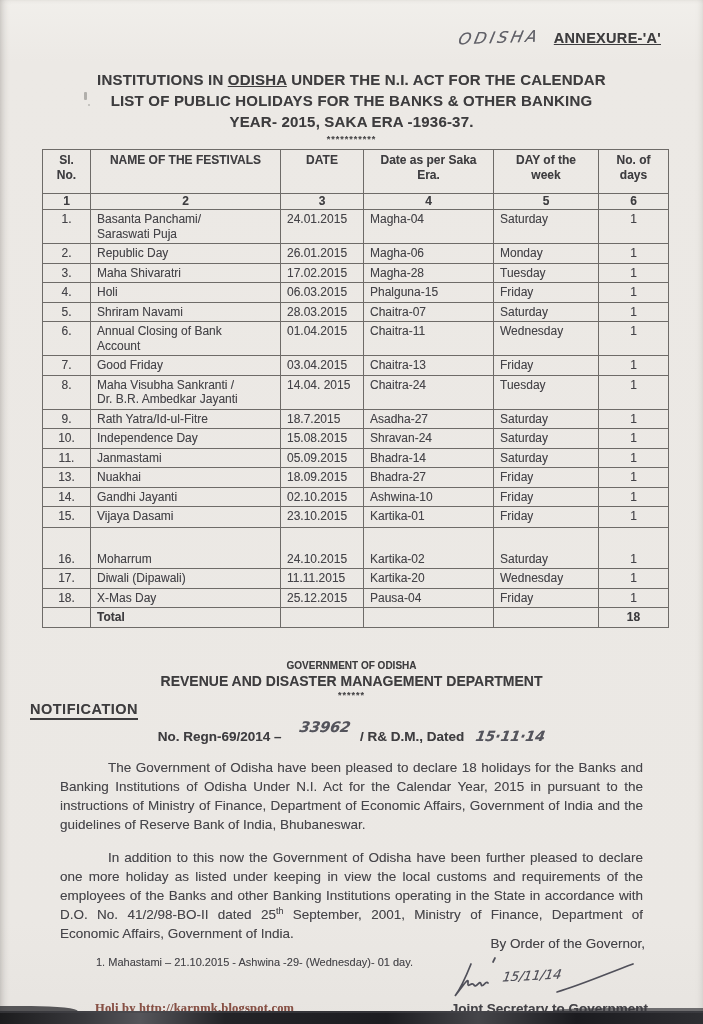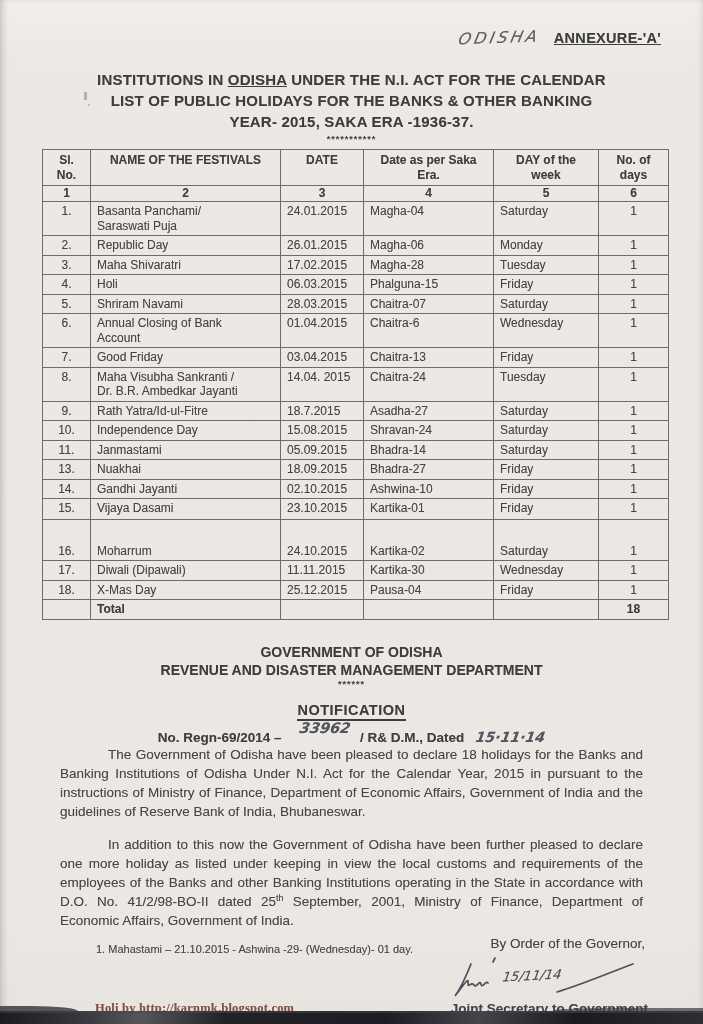--- a/index.html
+++ b/index.html
@@ -24,41 +24,41 @@
   .title{margin-top:22px;text-align:center;font-weight:bold;font-size:15px;line-height:21px;color:#3d3c3e;letter-spacing:.2px;}
   .title .u{text-decoration:underline;}
   .stars{ text-align:center;font-size:9px;letter-spacing:1px;color:#4a494b;margin-top:2px;font-weight:bold;}
 
   
   table.holidays{border-collapse:collapse;margin:5px 0 0 12px;width:626px;table-layout:fixed;}
   table.holidays th, table.holidays td{
     border:1px solid #6e6b68;font-size:12px;line-height:14.5px;
     padding:2px 6px;vertical-align:top;color:#454449;white-space:pre-line;
   }
-  table.holidays th{font-weight:bold;text-align:center;color:#3e3d40;padding-top:3px;padding-bottom:3px;}
+  table.holidays th{font-weight:bold;text-align:center;color:#3e3d40;padding-top:3px;padding-bottom:11px;}
   td.center{text-align:center;}
   tr.colnums td{padding-top:0;padding-bottom:0;font-weight:bold;text-align:center;line-height:15px;color:#3e3d40;}
   tr.gap-top td{padding-top:24px;}
   tr.total-row td{font-weight:bold;color:#3c3b3e;}
   tr.tall15 td{padding-bottom:3px;}
 
   
   .gov{ text-align:center;font-weight:bold;color:#3d3c3e;}
-  .gov1{margin-top:24px;font-size:14px;}
+  .gov1{margin-top:32px;font-size:10px;}
   .gov2{margin-top:2px;font-size:14px;}
   .stars2{text-align:center;font-size:9px;letter-spacing:1px;font-weight:bold;margin-top:1px;}
-  .notif-heading{text-align:center;margin-top:12px;}
+  .notif-heading{margin-top:0;}
   .notif-heading span{font-weight:bold;font-size:14.5px;letter-spacing:.5px;color:#3d3c3e;border-bottom:2px solid #3d3c3e;padding-bottom:1px;}
   .regn-line{margin-top:10px;text-align:center;font-weight:bold;font-size:13.5px;color:#3e3d40;}
   .regn-line .hw-num{font-size:14.5px;position:relative;top:-9px;margin:0 10px 0 18px;color:#54545c;}
   .regn-line .hw-date{font-size:14px;margin-left:12px;color:#54545c;}
 
   
   .para{margin:14px 30px 0 30px;text-align:justify;font-size:13.5px;line-height:19px;color:#46454a;}
-  .para.first{margin-top:0;}
+  .para.first{margin-top:14px;}
   .para .indent{display:inline-block;width:48px;}
   sup.sup{font-size:9px;vertical-align:super;line-height:0;}
   .list-item{margin:13px 30px 0 66px;font-size:11px;color:#46454a;}
 
   
   .by-order{position:absolute;right:58px;top:936px;font-size:13.5px;color:#434247;}
   .signature{position:absolute;right:62px;top:952px;width:200px;height:52px;}
   .signature svg{position:absolute;left:0;top:0;}
   .signature .hw-sigdate{position:absolute;left:62px;top:16px;font-size:13px;color:#4e4e58;transform:skewX(-12deg) rotate(-3deg);}
   .designation{position:absolute;right:55px;top:1001px;font-size:13.5px;color:#434247;font-weight:bold;}
@@ -164,21 +164,21 @@
             <td>28.03.2015</td>
             <td>Chaitra-07</td>
             <td>Saturday</td>
             <td class="center">1</td>
           </tr>
           <tr>
             <td class="center">6.</td>
             <td>Annual Closing of Bank
 Account</td>
             <td>01.04.2015</td>
-            <td>Chaitra-6</td>
+            <td>Chaitra-11</td>
             <td>Wednesday</td>
             <td class="center">1</td>
           </tr>
           <tr>
             <td class="center">7.</td>
             <td>Good Friday</td>
             <td>03.04.2015</td>
             <td>Chaitra-13</td>
             <td>Friday</td>
             <td class="center">1</td>
@@ -245,21 +245,21 @@
             <td>Moharrum</td>
             <td>24.10.2015</td>
             <td>Kartika-02</td>
             <td>Saturday</td>
             <td class="center">1</td>
           </tr>
           <tr>
             <td class="center">17.</td>
             <td>Diwali (Dipawali)</td>
             <td>11.11.2015</td>
-            <td>Kartika-30</td>
+            <td>Kartika-20</td>
             <td>Wednesday</td>
             <td class="center">1</td>
           </tr>
           <tr>
             <td class="center">18.</td>
             <td>X-Mas Day</td>
             <td>25.12.2015</td>
             <td>Pausa-04</td>
             <td>Friday</td>
             <td class="center">1</td>

